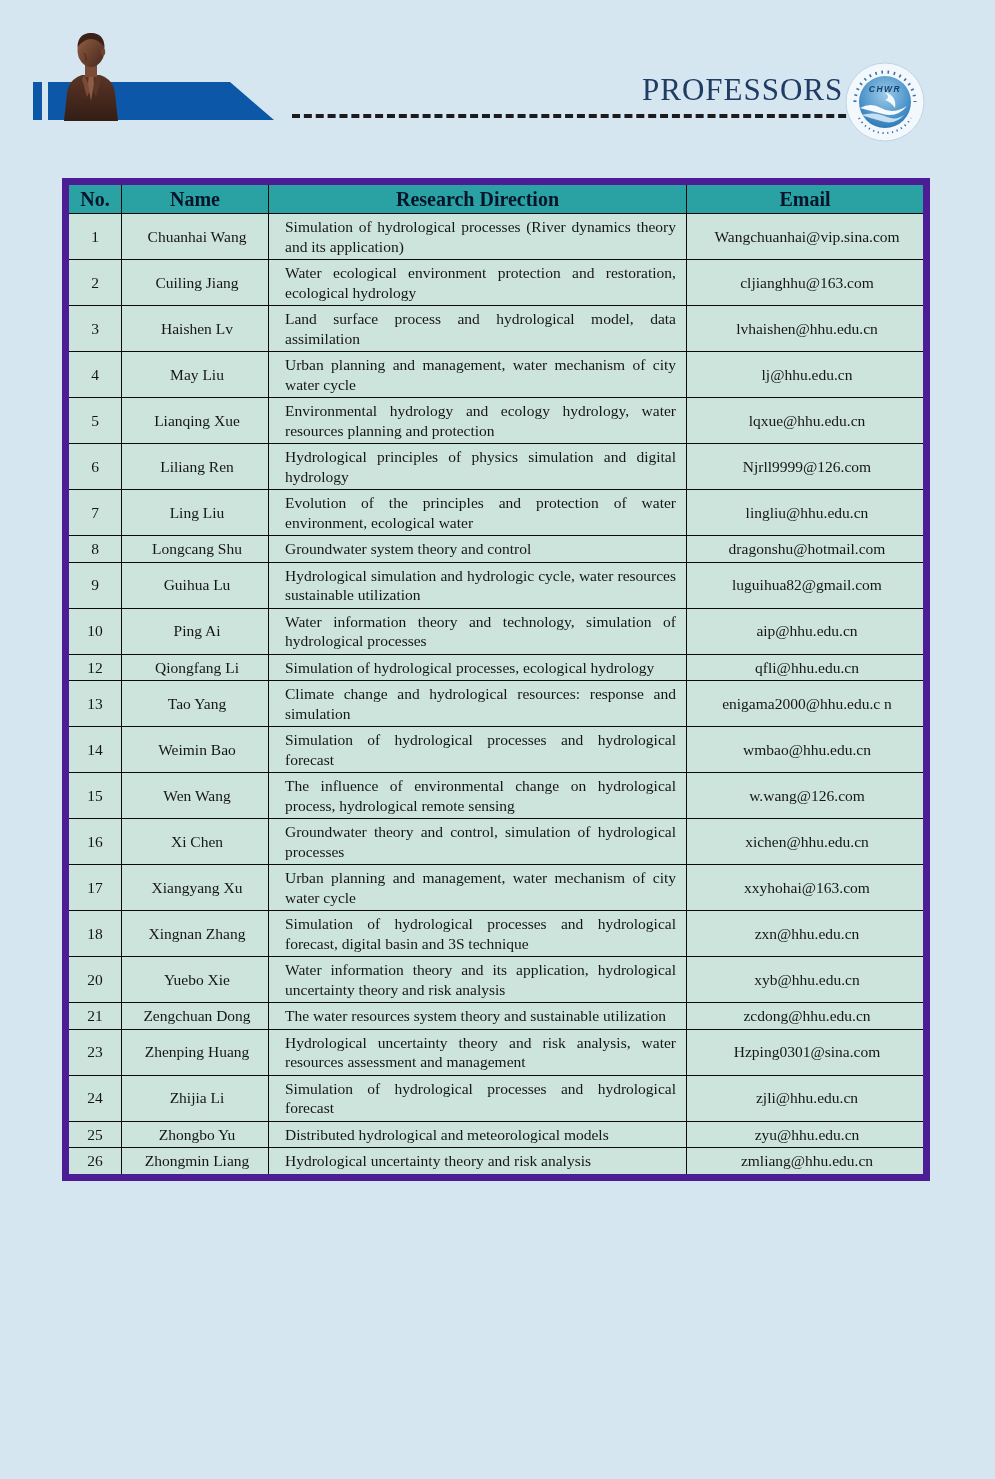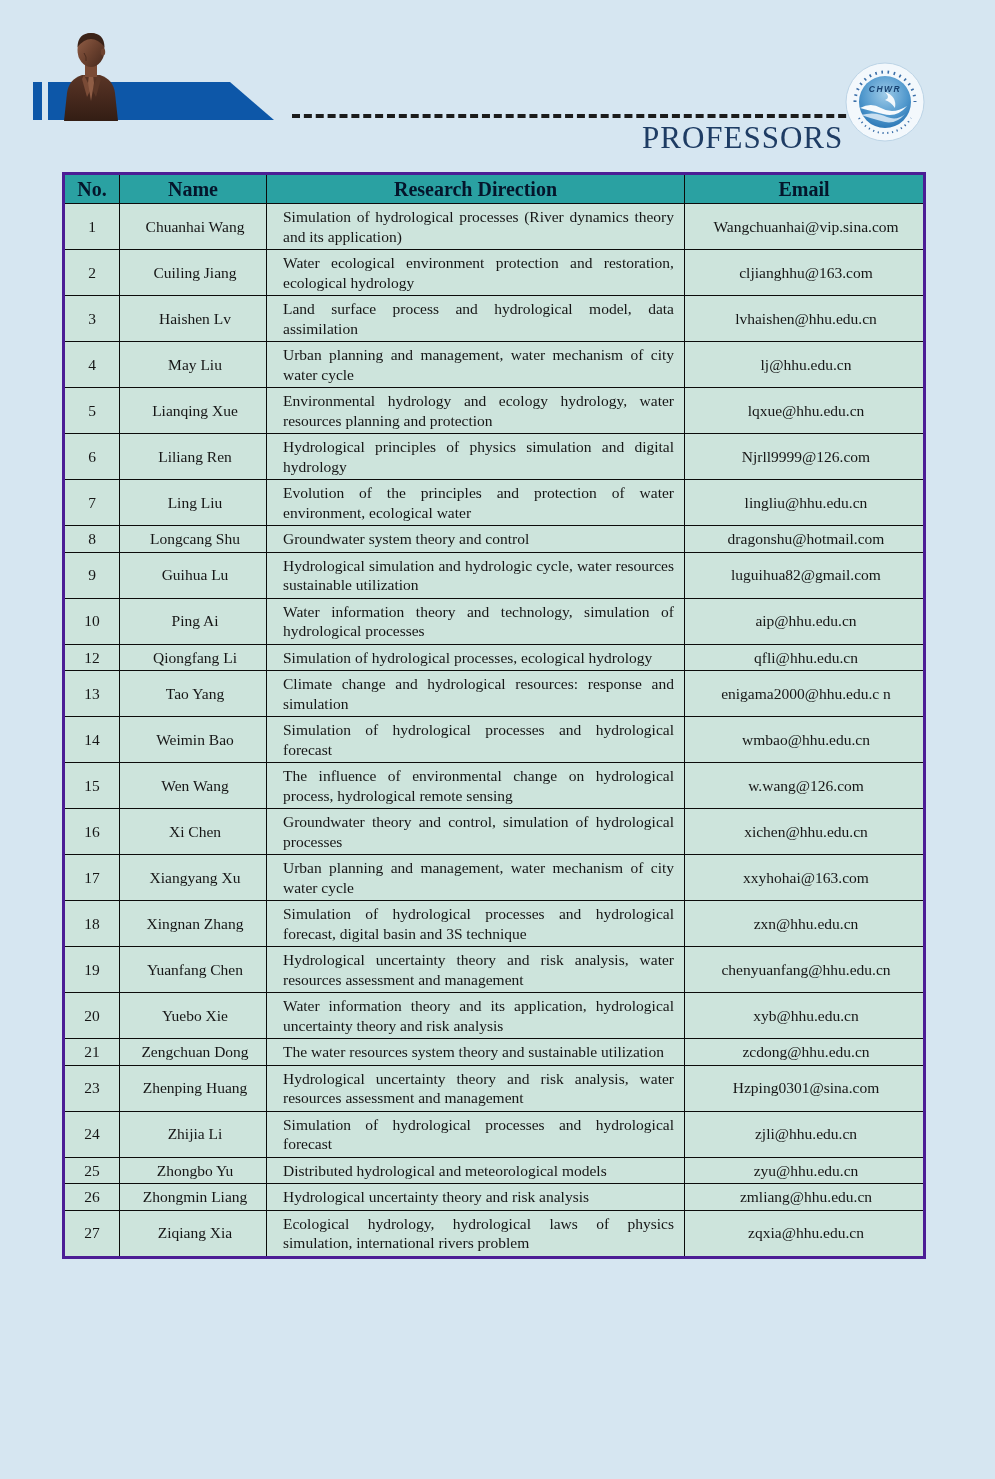--- a/index.html
+++ b/index.html
@@ -25,33 +25,33 @@
   .bust {
     position:absolute; left:60px; top:27px; width:62px; height:94px;
   }
   .dash-line {
     position:absolute; left:292px; top:114px; width:566px; height:0;
     border-top:4px dashed #1c1c1c;
   }
   .professors-title {
     position:absolute; left:642px; top:72px;
     font-size:31px; letter-spacing:1px;
-    color:#1e3c64; font-weight:normal;margin-top:48px;
+    color:#1e3c64; font-weight:normal;
   }
   .logo {
     position:absolute; left:845px; top:62px; width:80px; height:80px;
   }
 
   
   .prof-table {
-    position:absolute; left:62px; top:172px;
+    position:absolute; left:62px; top:178px;
     width:861px;
     border-collapse:collapse;
     table-layout:fixed;
-    border:3px solid #4c1d95;
+    border:7px solid #4c1d95;
   }
   .prof-table th, .prof-table td {
     border:1.5px solid #0b0b0b;
     vertical-align:middle;
   }
   .prof-table thead th {
     background:#2aa1a2;
     color:#04152b;
     font-size:20px;
     font-weight:bold;
@@ -252,26 +252,20 @@
           <td class="col-research">Urban planning and management, water mechanism of city water cycle</td>
           <td class="col-email">xxyhohai@163.com</td>
         </tr>
         <tr>
           <td class="col-no">18</td>
           <td class="col-name">Xingnan Zhang</td>
           <td class="col-research">Simulation of hydrological processes and hydrological forecast, digital basin and 3S technique</td>
           <td class="col-email">zxn@hhu.edu.cn</td>
         </tr>
         <tr>
-          <td class="col-no">19</td>
-          <td class="col-name">Yuanfang Chen</td>
-          <td class="col-research">Hydrological uncertainty theory and risk analysis, water resources assessment and management</td>
-          <td class="col-email">chenyuanfang@hhu.edu.cn</td>
-        </tr>
-        <tr>
           <td class="col-no">20</td>
           <td class="col-name">Yuebo Xie</td>
           <td class="col-research">Water information theory and its application, hydrological uncertainty theory and risk analysis</td>
           <td class="col-email">xyb@hhu.edu.cn</td>
         </tr>
         <tr>
           <td class="col-no">21</td>
           <td class="col-name">Zengchuan Dong</td>
           <td class="col-research">The water resources system theory and sustainable utilization</td>
           <td class="col-email">zcdong@hhu.edu.cn</td>
@@ -293,22 +287,16 @@
           <td class="col-name">Zhongbo Yu</td>
           <td class="col-research">Distributed hydrological and meteorological models</td>
           <td class="col-email">zyu@hhu.edu.cn</td>
         </tr>
         <tr>
           <td class="col-no">26</td>
           <td class="col-name">Zhongmin Liang</td>
           <td class="col-research">Hydrological uncertainty theory and risk analysis</td>
           <td class="col-email">zmliang@hhu.edu.cn</td>
         </tr>
-        <tr>
-          <td class="col-no">27</td>
-          <td class="col-name">Ziqiang Xia</td>
-          <td class="col-research">Ecological hydrology, hydrological laws of physics simulation, international rivers problem</td>
-          <td class="col-email">zqxia@hhu.edu.cn</td>
-        </tr>
       </tbody>
   </table>
 
 </div>
 
 </body></html>

